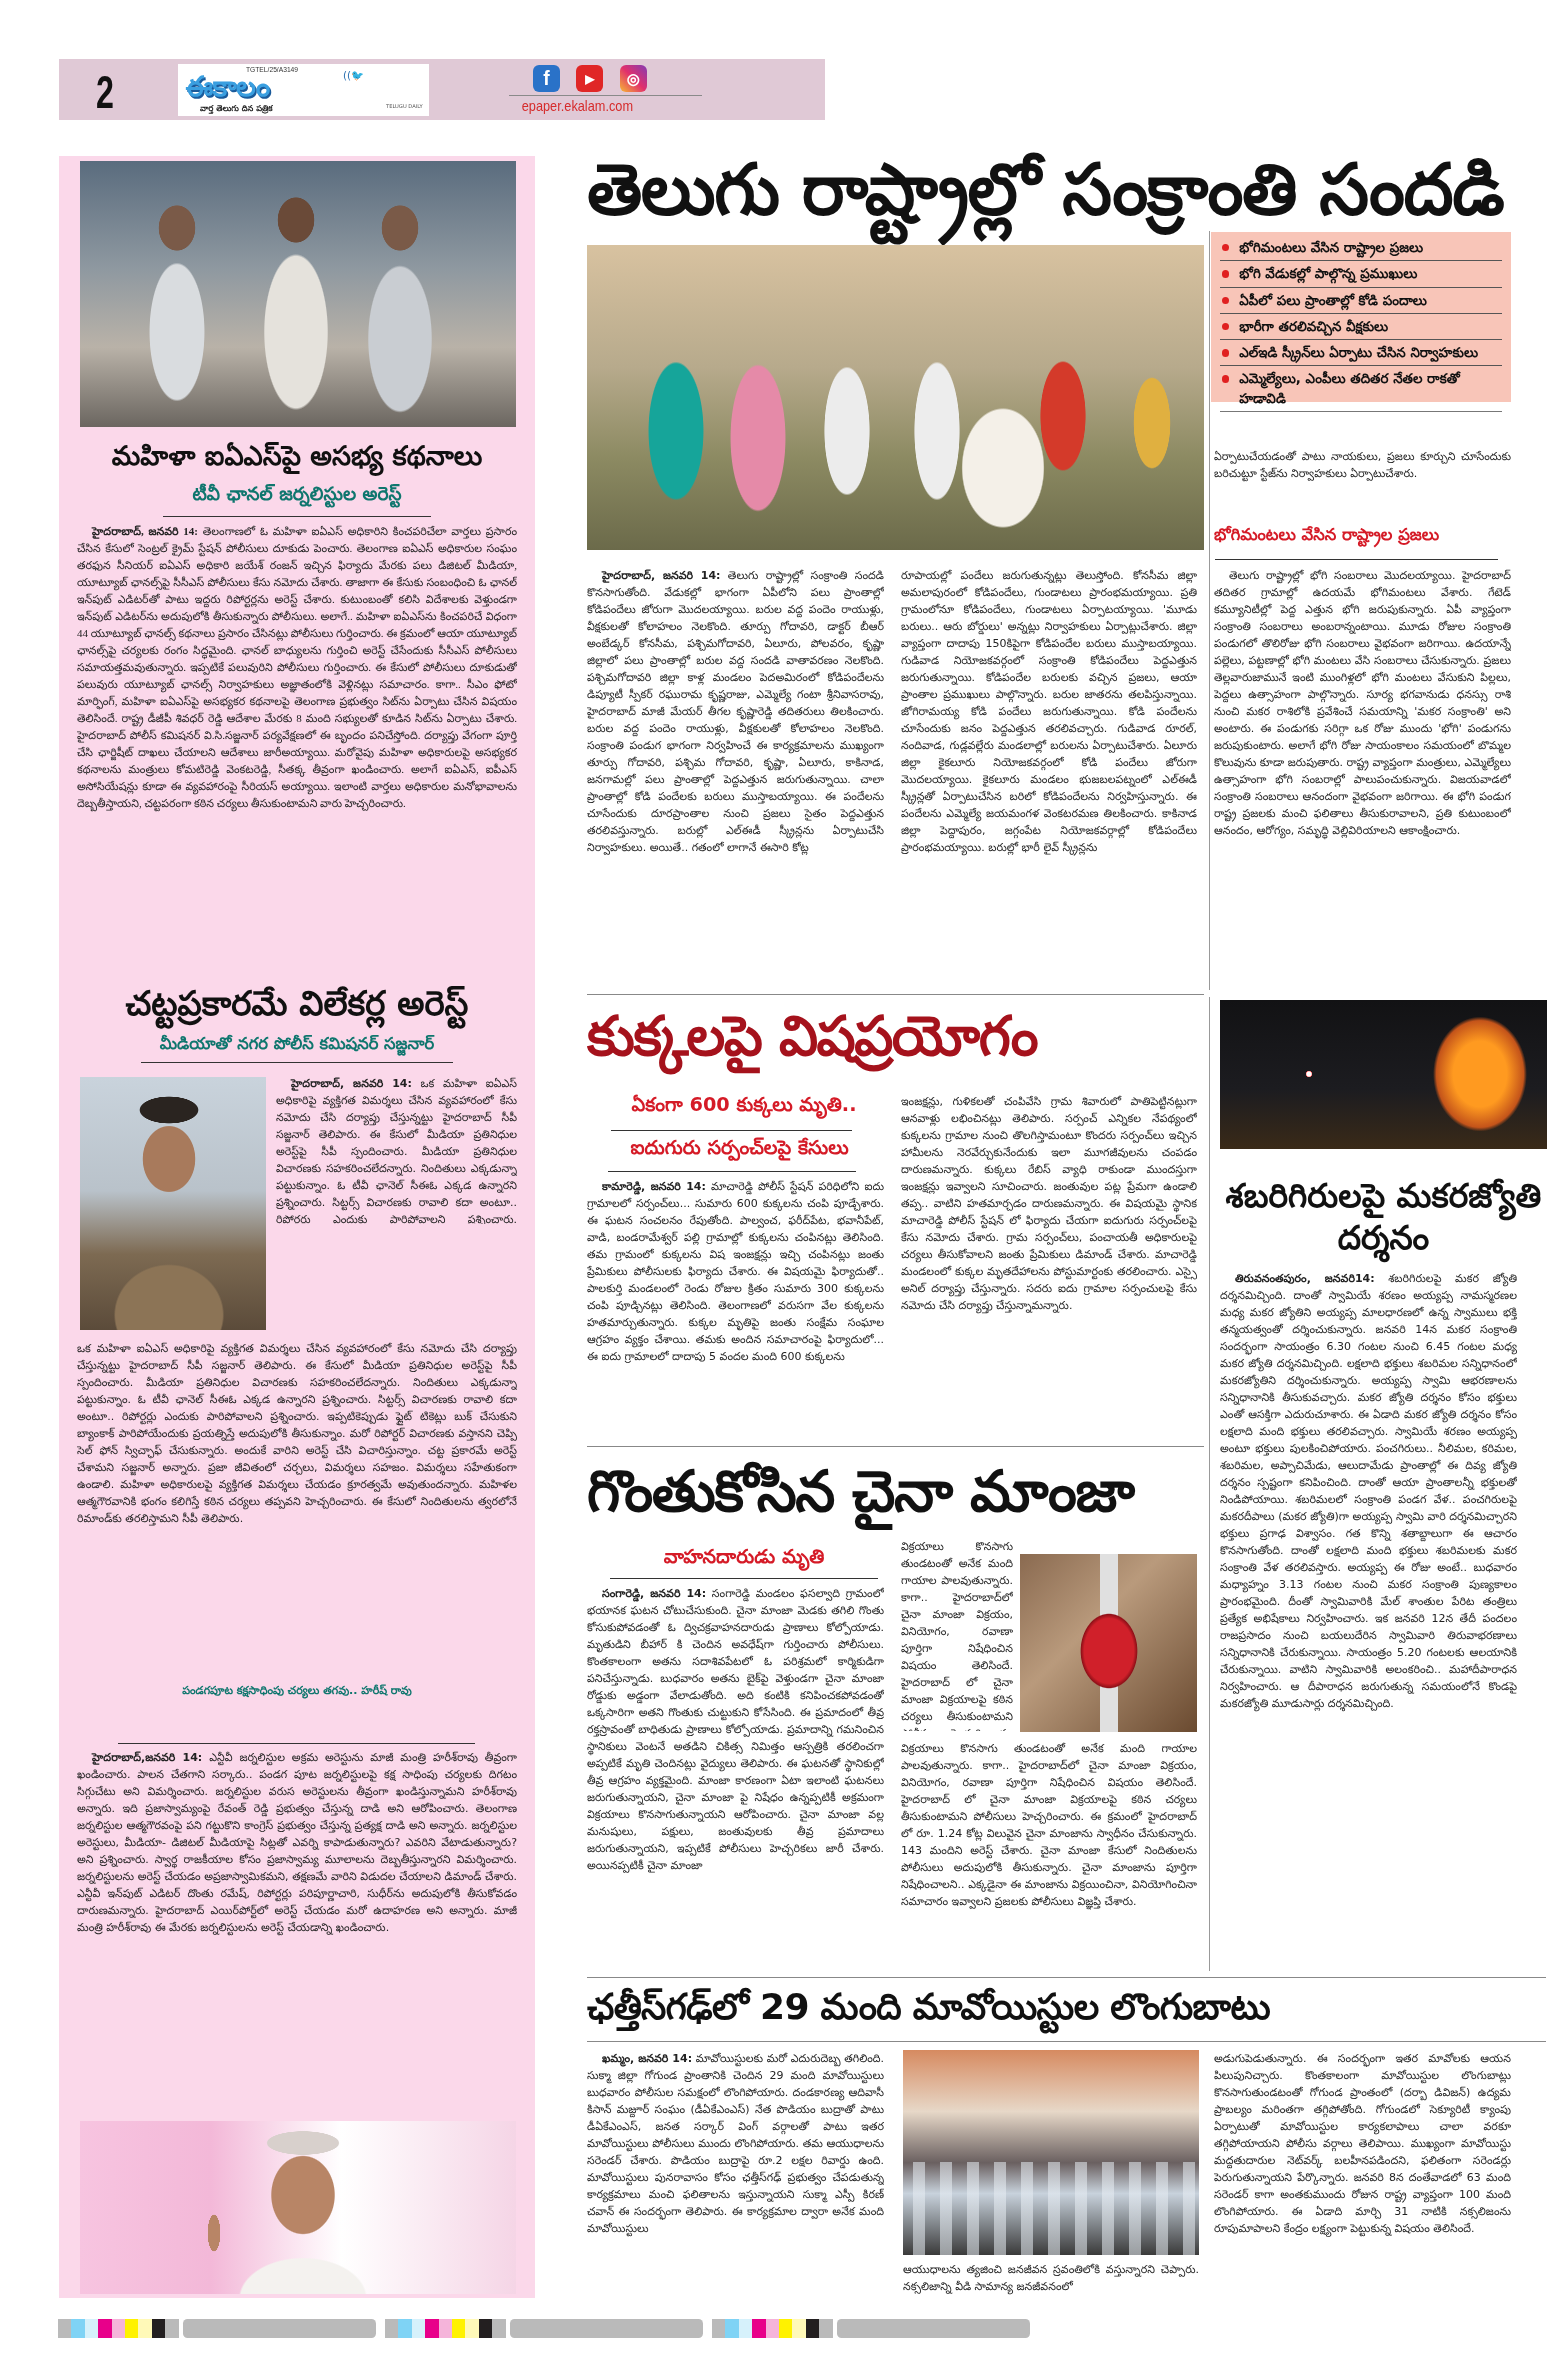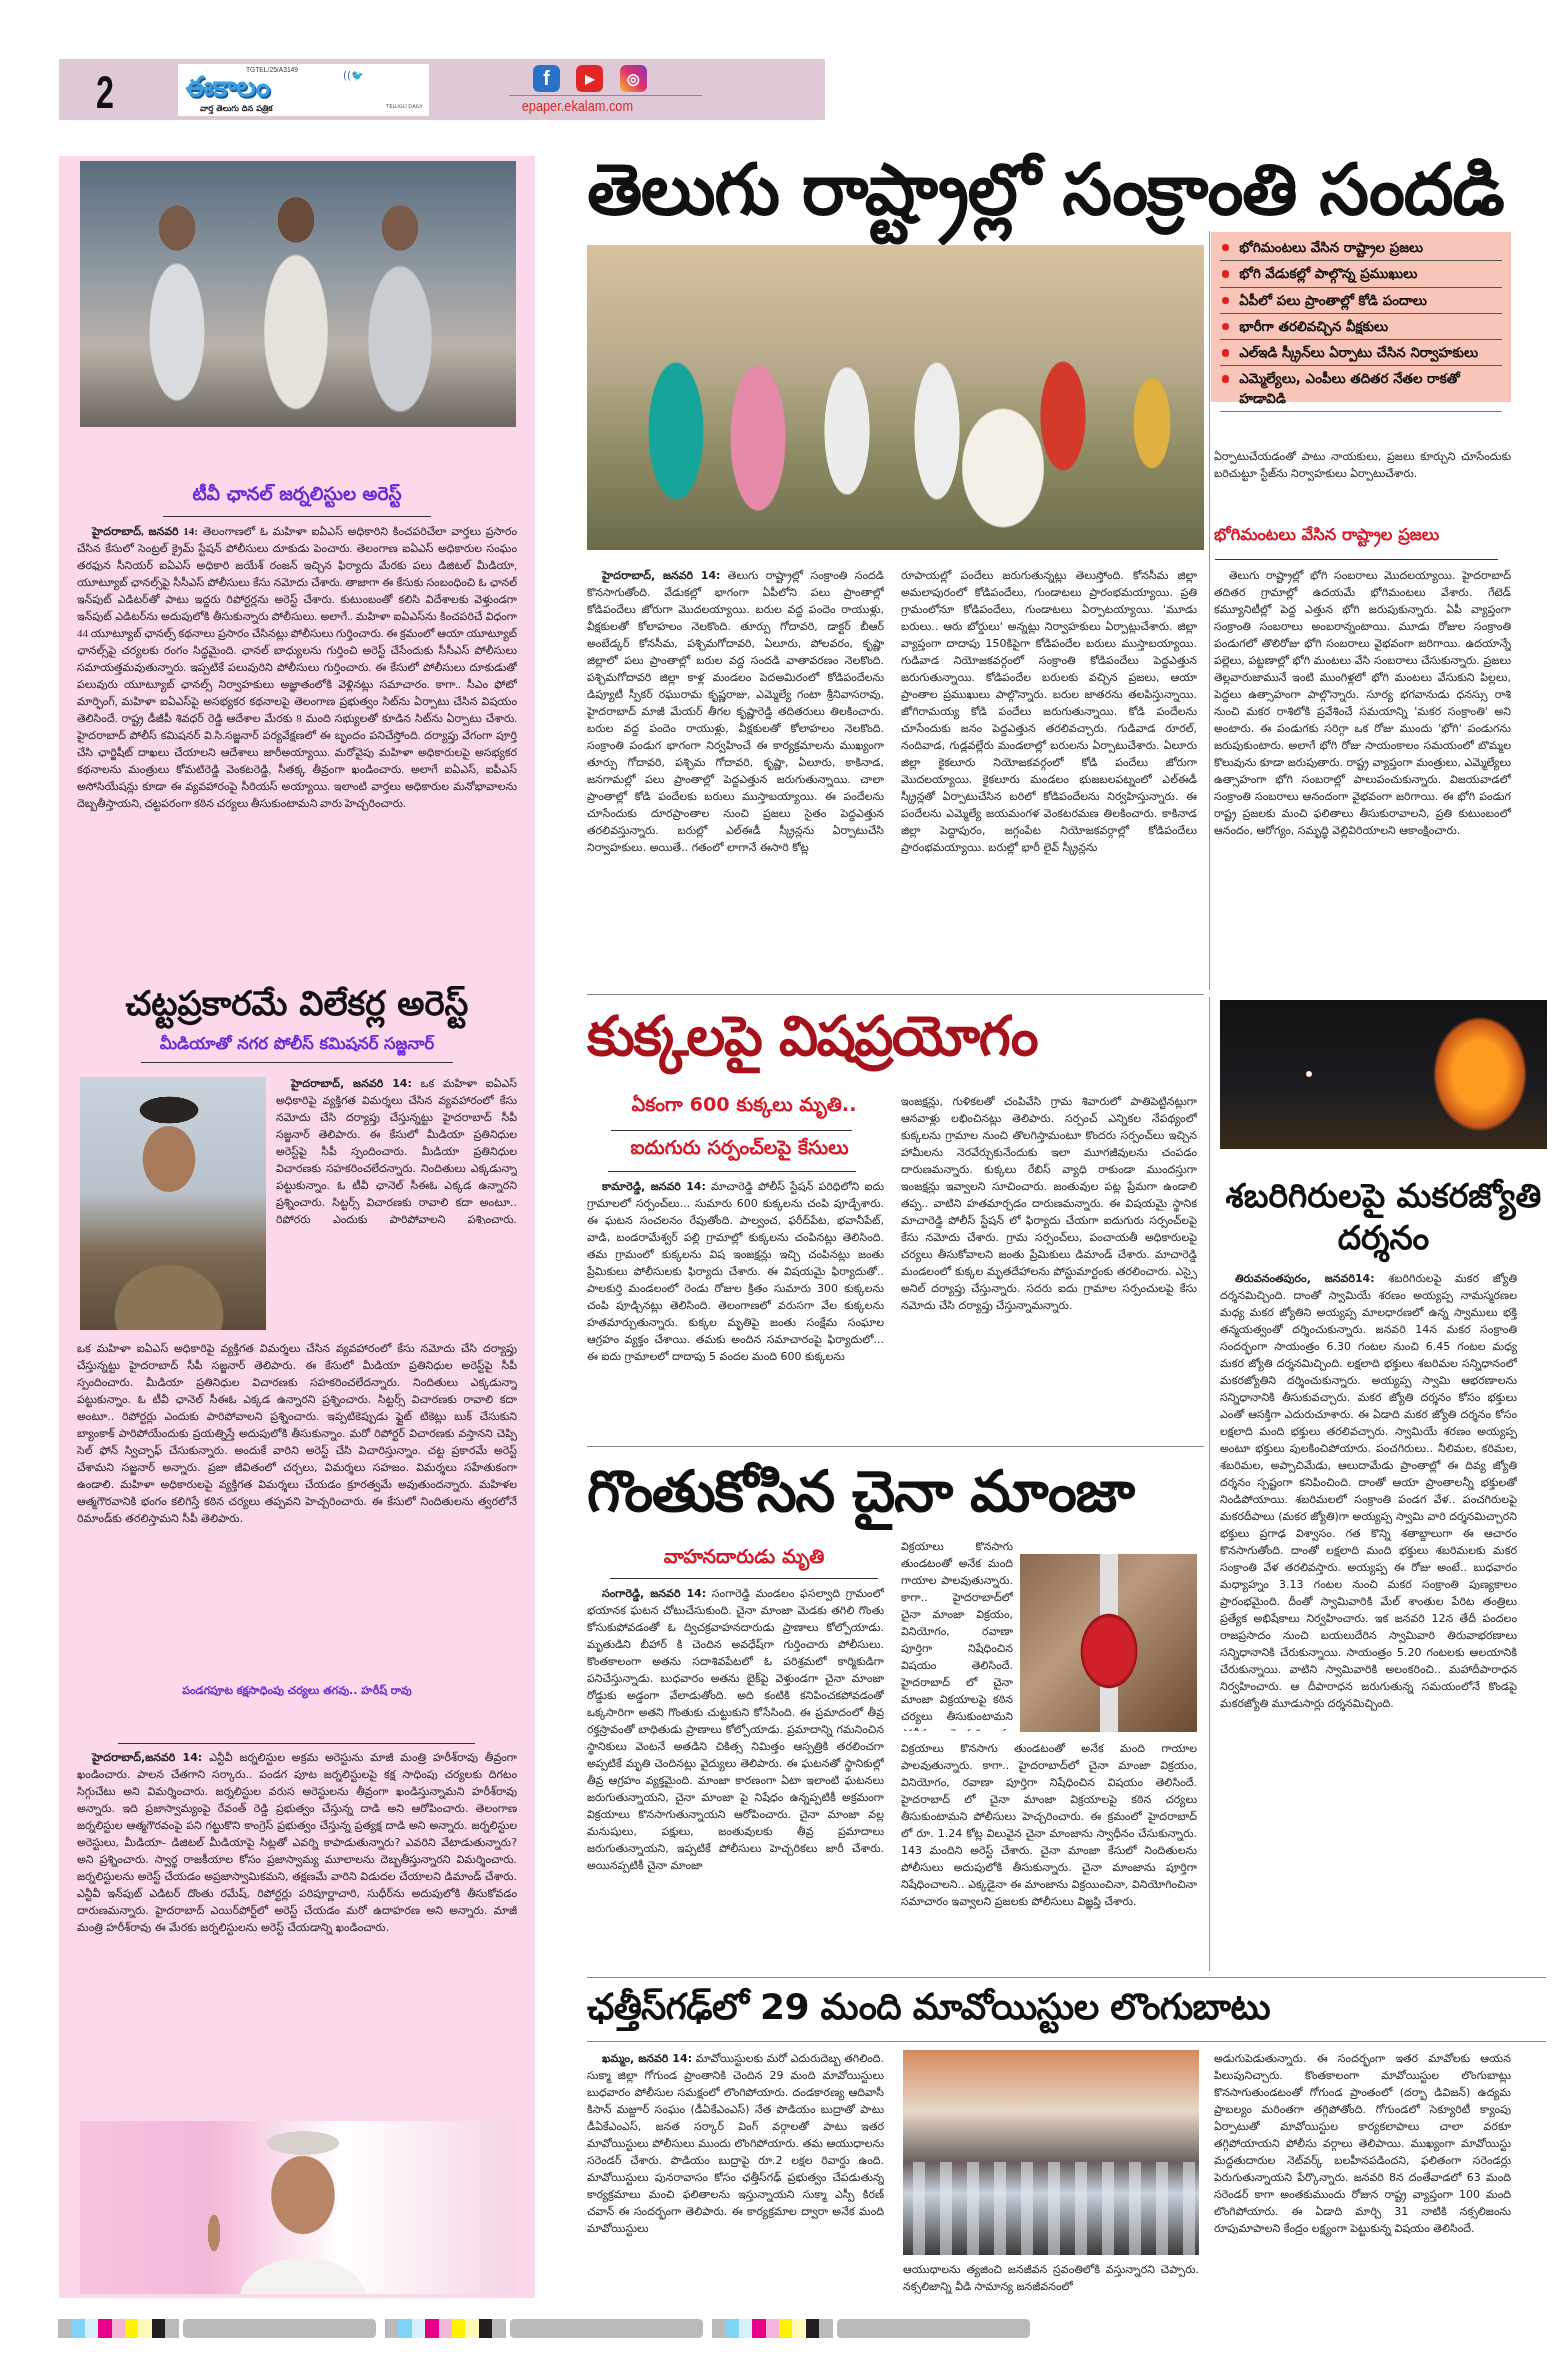--- a/index.html
+++ b/index.html
@@ -28,21 +28,21 @@
   .section-title { position: absolute; left: 82px; top: 6px; font-family: "DejaVu Sans", sans-serif; font-weight: 700; font-size: 30px; color: #fff; text-shadow: 2.2px 2.2px 3px rgba(0,0,0,0.45); }
   .mh-divider { position: absolute; left: 347px; top: 9px; width: 3px; height: 37px; background: #ffffff; }
   .date-text { position: absolute; left: 436px; top: 15px; font-size: 16.4px; color: #fff; font-weight: 700; transform: scaleX(0.85); transform-origin: left; }
   .mh-tab { position: absolute; right: 0; top: 12px; width: 19.3px; height: 34px; background: #8090d4; }
 
   
   .left-col { position: absolute; left: 59px; top: 156px; width: 476px; height: 2142px; background: #fbd8ea; }
   .photo { position: absolute; background: #7a8088; overflow: hidden; }
   .photo .ph-inner { position: absolute; inset: 0; }
   .headline-black { position: absolute; left: 0; width: 476px; text-align: center; font-weight: 700; color: #111; }
-  .headline-red { position: absolute; left: 0; width: 476px; text-align: center; font-weight: 700; color: #6d28d9; }
+  .headline-red { position: absolute; left: 0; width: 476px; text-align: center; font-weight: 700; color: #0f766e; }
   .rule { position: absolute; height: 0.7px; background: #333; }
   .body-text { position: absolute; font-size: 11px; line-height: 17px; color: #222; text-align: justify; font-family: "DejaVu Sans", sans-serif; overflow: hidden; }
   .dateline { font-weight: 700; }
 
   
   .main-headline { position: absolute; left: 587px; top: 149px; width: 959px; font-size: 71px; font-weight: 700; color: #111; letter-spacing: -1.5px; line-height: 82px; }
   .highlights { position: absolute; left: 1211px; top: 232px; width: 300px; height: 170px; background: #f8c5b8; padding: 6px 9px; }
   .hl-item { display: flex; align-items: flex-start; font-weight: 700; font-size: 13.4px; line-height: 19.3px; padding: 0 0 3px 0; border-bottom: 0.7px solid #555; margin-bottom: 3px; color: #111; }
   .hl-item:last-child { border-bottom: 0.7px solid #777; }
   .hl-bullet { width: 7.4px; height: 7.4px; border-radius: 50%; background: #e02020; margin: 6px 10.4px 0 1.5px; flex: 0 0 7.4px; }
@@ -98,20 +98,21 @@
 
   <div class="photo" style="left:21px; top:4.5px; width:436px; height:266px; background:linear-gradient(180deg,#5a6c7e 0%,#8e98a0 40%,#b9b2a8 70%,#6b6660 100%);">
     <div class="ph-inner" style="background:
       radial-gradient(ellipse 30px 37px at 97px 67px,#7a5a48 60%,transparent 62%),
       radial-gradient(ellipse 45px 112px at 97px 171px,#d9dcdf 60%,transparent 62%),
       radial-gradient(ellipse 30px 37px at 216px 59px,#6a4a38 60%,transparent 62%),
       radial-gradient(ellipse 52px 126px at 216px 171px,#e5e2dc 60%,transparent 62%),
       radial-gradient(ellipse 30px 37px at 320px 67px,#7a5a48 60%,transparent 62%),
       radial-gradient(ellipse 52px 119px at 320px 178px,#c9cdd2 60%,transparent 62%);"></div>
   </div>
+  <div class="headline-black" style="top:284px; font-size:27px;">మహిళా ఐఏఎస్‌పై అసభ్య కథనాలు</div>
   <div class="headline-red" style="top:327px; font-size:18.6px;">టీవీ ఛానల్ జర్నలిస్టుల అరెస్ట్</div>
   <div class="rule" style="left:104px; top:360px; width:268px;"></div>
   <div class="body-text" style="left:18px; top:367px; width:440px; height:579px; text-indent:15px;font-family:Liberation Serif, serif;">
     <span class="dateline">హైదరాబాద్, జనవరి 14:</span>
     <span>తెలంగాణలో ఓ మహిళా ఐఏఎస్ అధికారిని కించపరిచేలా వార్తలు ప్రసారం చేసిన కేసులో సెంట్రల్ క్రైమ్ స్టేషన్ పోలీసులు దూకుడు పెంచారు. తెలంగాణ ఐఏఎస్ అధికారుల సంఘం తరఫున సీనియర్ ఐఏఎస్ అధికారి జయేశ్ రంజన్ ఇచ్చిన ఫిర్యాదు మేరకు పలు డిజిటల్ మీడియా, యూట్యూబ్ ఛానల్స్‌పై సీసీఎస్ పోలీసులు కేసు నమోదు చేశారు. తాజాగా ఈ కేసుకు సంబంధించి ఓ ఛానల్ ఇన్‌పుట్ ఎడిటర్‌తో పాటు ఇద్దరు రిపోర్టర్లను అరెస్ట్ చేశారు. కుటుంబంతో కలిసి విదేశాలకు వెళ్తుండగా ఇన్‌పుట్ ఎడిటర్‌ను అదుపులోకి తీసుకున్నారు పోలీసులు. అలాగే.. మహిళా ఐఏఎస్‌ను కించపరిచే విధంగా 44 యూట్యూబ్ ఛానల్స్ కథనాలు ప్రసారం చేసినట్లు పోలీసులు గుర్తించారు. ఈ క్రమంలో ఆయా యూట్యూబ్ ఛానల్స్‌పై చర్యలకు రంగం సిద్ధమైంది. ఛానల్ బాధ్యులను గుర్తించి అరెస్ట్ చేసేందుకు సీసీఎస్ పోలీసులు సమాయత్తమవుతున్నారు. ఇప్పటికే పలువురిని పోలీసులు గుర్తించారు. ఈ కేసులో పోలీసులు దూకుడుతో పలువురు యూట్యూబ్ ఛానల్స్ నిర్వాహకులు అజ్ఞాతంలోకి వెళ్లినట్లు సమాచారం. కాగా.. సీఎం ఫోటో మార్ఫింగ్, మహిళా ఐఏఎస్‌పై అసభ్యకర కథనాలపై తెలంగాణ ప్రభుత్వం సిట్‌ను ఏర్పాటు చేసిన విషయం తెలిసిందే. రాష్ట్ర డీజీపీ శివధర్ రెడ్డి ఆదేశాల మేరకు 8 మంది సభ్యులతో కూడిన సిట్‌ను ఏర్పాటు చేశారు. హైదరాబాద్ పోలీస్ కమిషనర్ వి.సి.సజ్జనార్ పర్యవేక్షణలో ఈ బృందం పనిచేస్తోంది. దర్యాప్తు వేగంగా పూర్తి చేసి ఛార్జిషీట్ దాఖలు చేయాలని ఆదేశాలు జారీఅయ్యాయి. మరోవైపు మహిళా అధికారులపై అసభ్యకర కథనాలను మంత్రులు కోమటిరెడ్డి వెంకటరెడ్డి, సీతక్క తీవ్రంగా ఖండించారు. అలాగే ఐఏఎస్, ఐపీఎస్ అసోసియేషన్లు కూడా ఈ వ్యవహారంపై సీరియస్ అయ్యాయి. ఇలాంటి వార్తలు అధికారుల మనోభావాలను దెబ్బతీస్తాయని, చట్టపరంగా కఠిన చర్యలు తీసుకుంటామని వారు హెచ్చరించారు.</span>
   </div>
 
   <div class="headline-black" style="top:827px; font-size:34px;">చట్టప్రకారమే విలేకర్ల అరెస్ట్</div>
   <div class="headline-red" style="top:878px; font-size:16.4px;">మీడియాతో నగర పోలీస్ కమిషనర్ సజ్జనార్</div>
   <div class="rule" style="left:82px; top:906px; width:312px;"></div>

